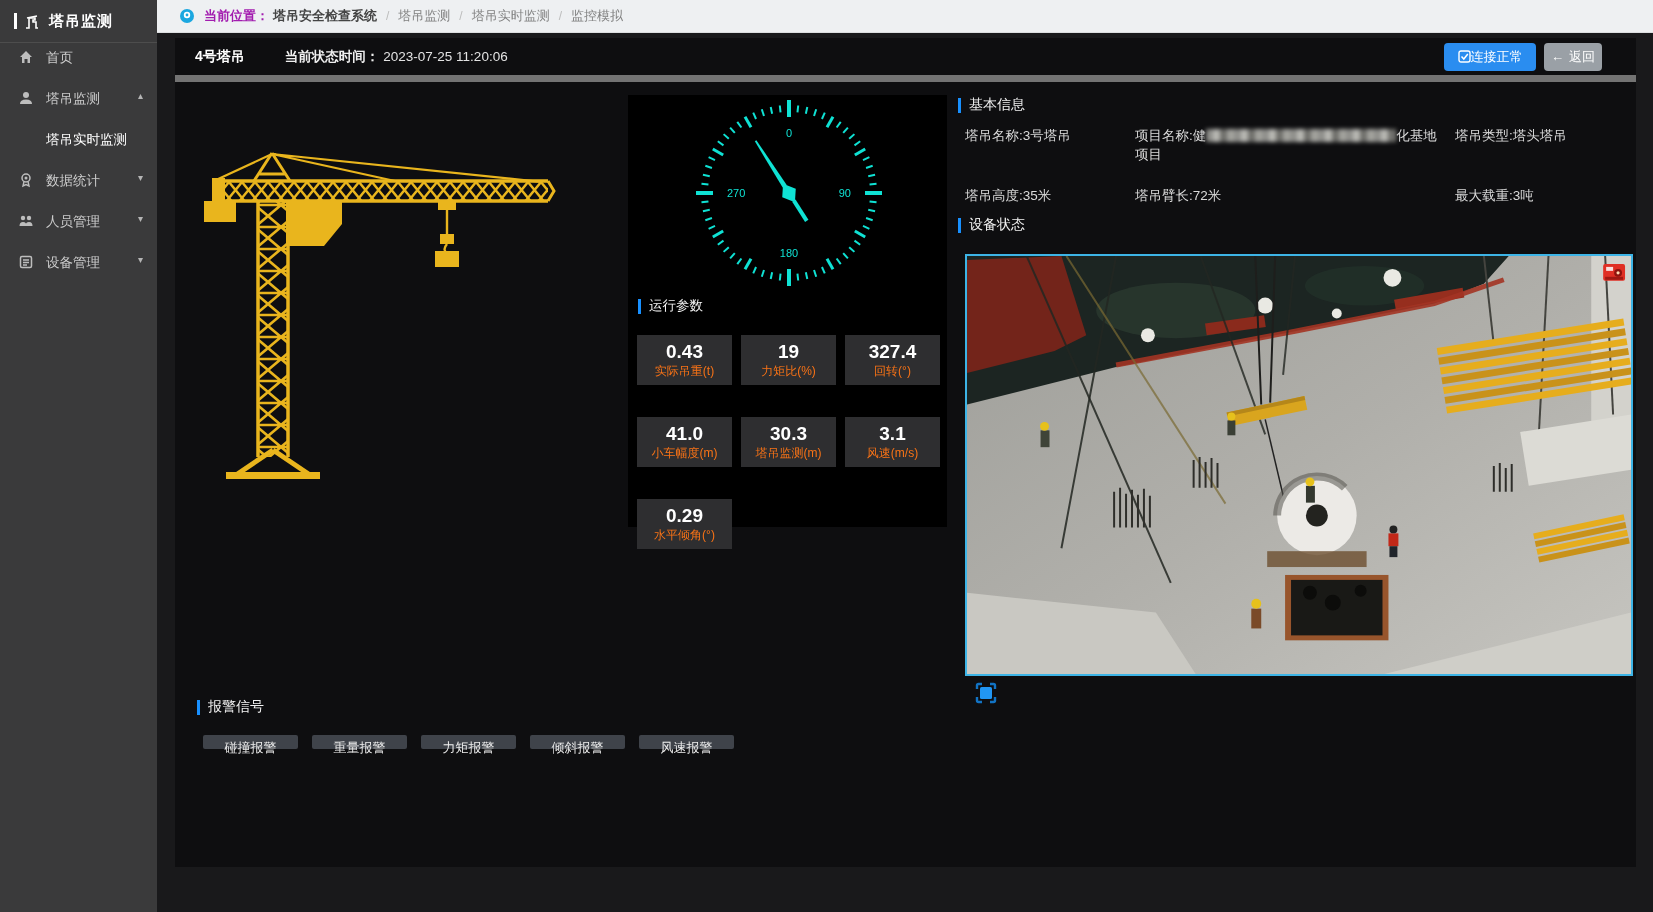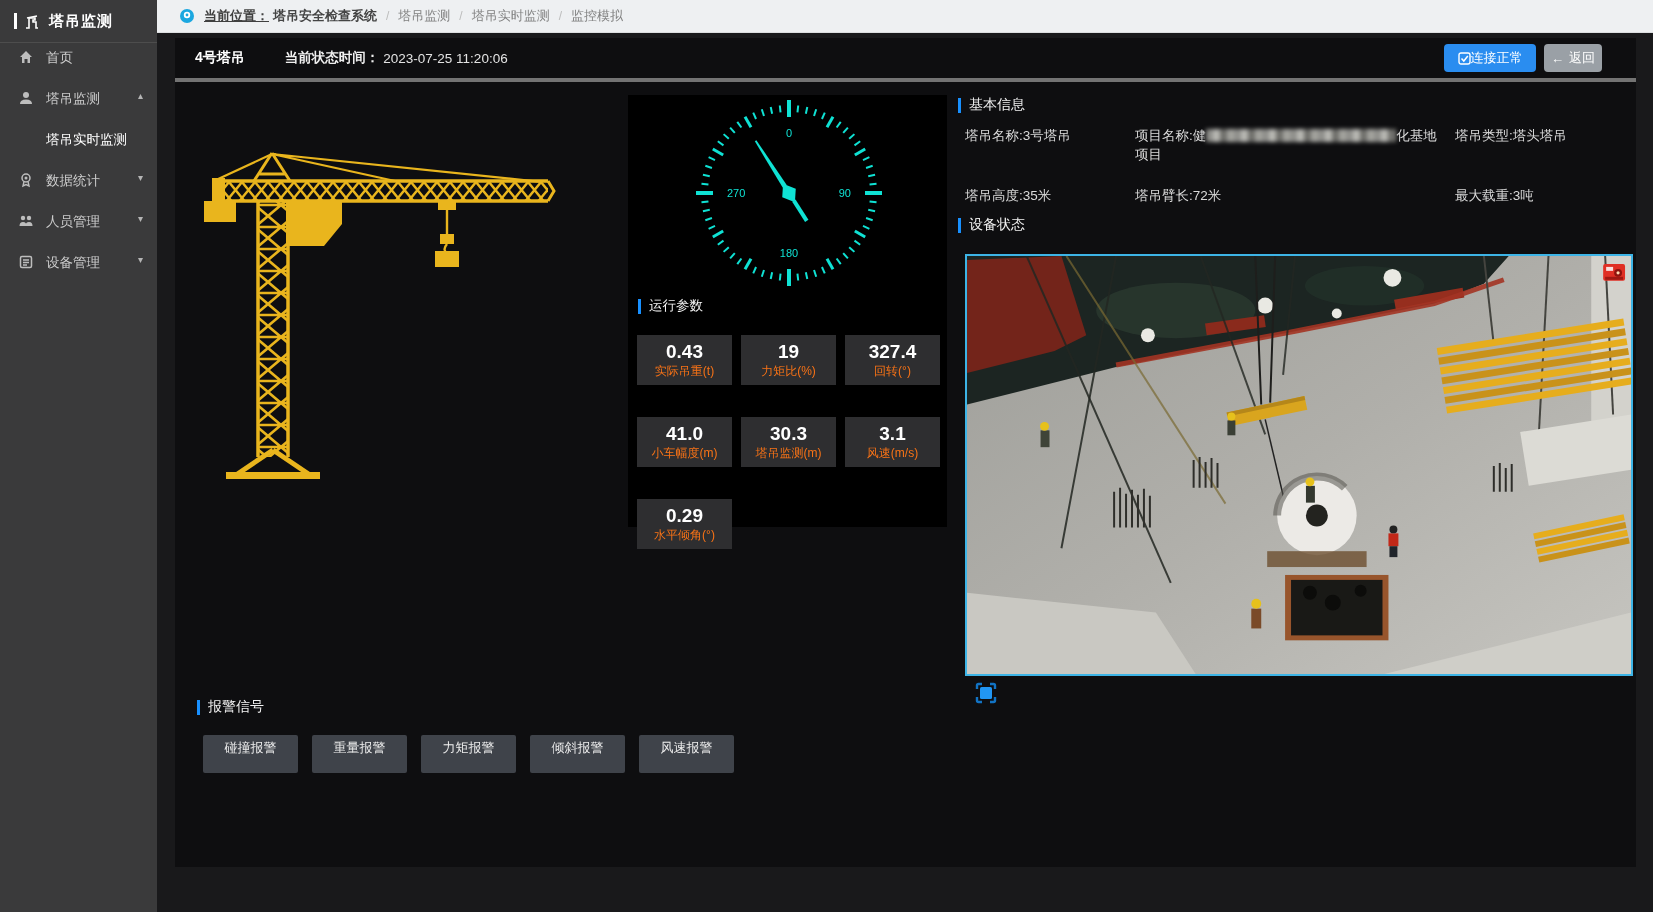--- a/index.html
+++ b/index.html
@@ -12,29 +12,29 @@
   .logo-ic{width:18px;height:18px;margin-right:8px;}
   .logo-text{font-size:15px;font-weight:bold;letter-spacing:1px;}
   .side-div{height:1px;background:#4d4d4d;margin:0 0 6px 0;}
   .menu-item{display:flex;align-items:flex-start;height:41px;padding-left:18px;font-size:13.5px;color:#cccccc;cursor:pointer;position:relative;}
   .menu-item .mi-ic{width:16px;height:16px;margin-right:12px;opacity:.9;}
   .menu-item .caret{position:absolute;right:14px;font-size:10px;color:#b5b5b5;}
   .menu-item.sub{padding-left:46px;color:#ffffff;}
   
   #crumbbar{position:absolute;left:157px;top:0;width:1496px;height:33px;background:#eef0f2;border-bottom:1px solid #dcdee0;display:flex;align-items:center;padding-left:22px;box-sizing:border-box;}
   .pin{width:16px;height:16px;margin-right:9px;}
-  .crumb-label{font-size:13px;color:#404040;font-weight:bold;margin-right:4px;text-decoration:underline;}
+  .crumb-label{font-size:13px;color:#a21caf;font-weight:bold;margin-right:4px;}
   .crumb0{font-size:13px;color:#444;font-weight:bold;}
   .crumb{font-size:13px;color:#808080;}
   .crumb-sep{font-size:12px;color:#bcbcbc;margin:0 9px;}
 
   
   #content{position:absolute;left:157px;top:33px;width:1496px;height:879px;background:#19191b;}
   #panel{position:absolute;left:18px;top:5px;width:1461px;height:829px;background:#0e0e10;}
-  #phead{position:absolute;left:0;top:0;width:100%;height:44px;border-bottom:4px solid #737373;display:flex;align-items:center;box-sizing:border-box;padding:0 34px 0 20px;}
+  #phead{position:absolute;left:0;top:0;width:100%;height:44px;border-bottom:7px solid #737373;display:flex;align-items:center;box-sizing:border-box;padding:0 34px 0 20px;}
   .crane-name{font-size:14px;font-weight:bold;color:#fff;margin-right:40px;}
   .time-label{font-size:13.5px;font-weight:bold;color:#efefef;}
   .time-val{font-size:13.5px;color:#e3e3e3;margin-left:4px;}
   .spacer{flex:1;}
   .btn{display:inline-flex;align-items:center;justify-content:center;height:28px;border-radius:4px;font-size:13px;color:#fff;cursor:pointer;box-sizing:border-box;}
   .btn-connect{width:92px;background:#2a8df0;margin-right:8px;gap:0;}
   .btn-back{width:58px;background:#9aa0a6;gap:5px;}
   .btn-back .arr{font-size:13px;line-height:1;}
 
   .sec-title{position:absolute;display:flex;align-items:center;gap:8px;font-size:14px;color:#f2f2f2;}
@@ -51,21 +51,21 @@
 
   
   #info-grid{position:absolute;left:790px;top:88px;width:660px;display:grid;grid-template-columns:160px 310px auto;column-gap:10px;row-gap:22px;font-size:13.5px;color:#dadada;line-height:19px;}
   .redacted{display:inline-block;vertical-align:-2px;width:190px;height:13px;background:repeating-linear-gradient(90deg,#8f8f8b 0 7px,#b9b9b4 7px 14px,#6e6e6a 14px 21px,#a3a39e 21px 28px);filter:blur(2px);border-radius:1px;}
   #video{position:absolute;left:790px;top:216px;width:668px;height:422px;border:2px solid #3db4e6;box-sizing:border-box;background:#888;}
   #video svg{display:block;width:100%;height:100%;}
   #scan-ic{position:absolute;left:800px;top:644px;width:22px;height:22px;cursor:pointer;}
 
   
   #alarm-btns{position:absolute;left:28px;top:697px;display:flex;gap:14px;}
-  .alarm-btn{width:95px;height:38px;line-height:26px;text-align:center;background:#3f434a;color:#ededed;font-size:13px;border-radius:2px;cursor:pointer;}
+  .alarm-btn{width:95px;height:14px;line-height:26px;text-align:center;background:#3f434a;color:#ededed;font-size:13px;border-radius:2px;cursor:pointer;}
 </style>
 </head>
 <body>
 
 <div id="stage">
 
   <div id="sidebar">
     <div class="logo-row">
       <span class="logo-bar"></span>
       <svg class="logo-ic" viewBox="0 0 18 18">

